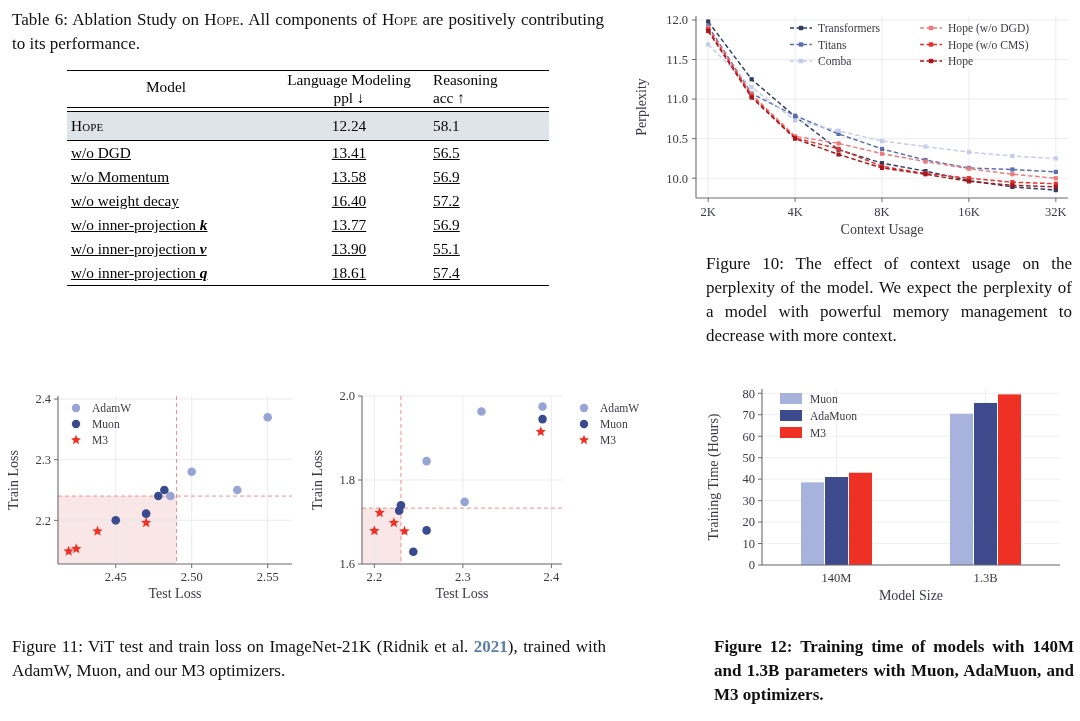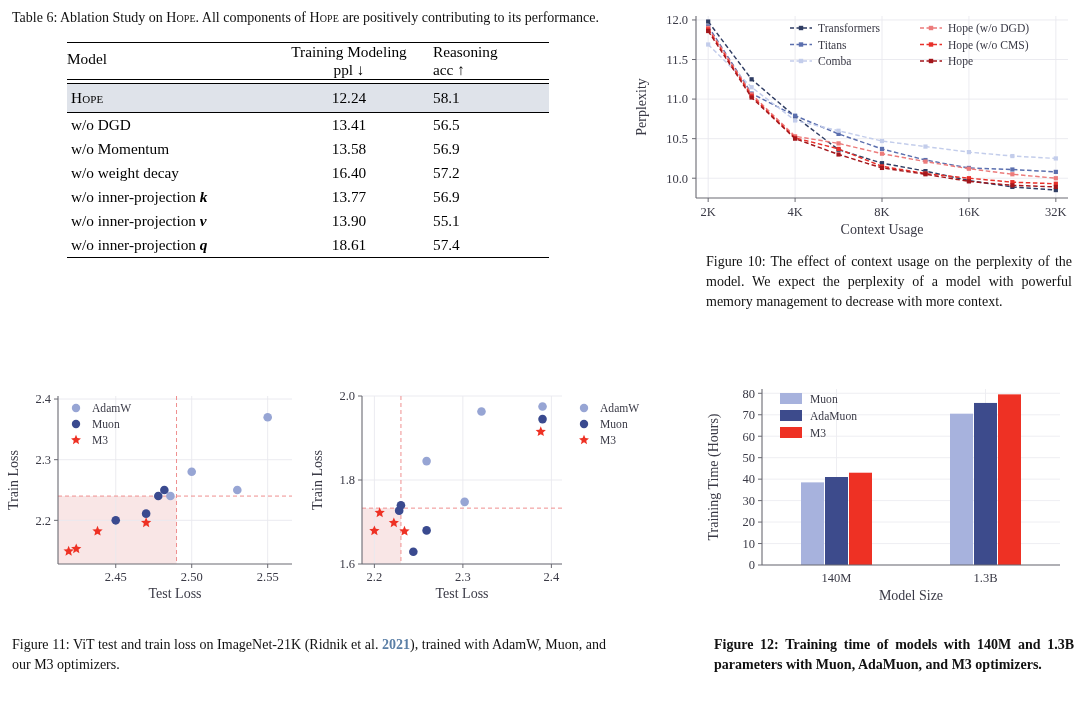--- a/index.html
+++ b/index.html
@@ -16,21 +16,21 @@
     overflow: hidden;
   }
   .page {
     position: relative;
     width: 1080px;
     height: 721px;
   }
 
   
   .caption {
-    font-size: 14px;
+    font-size: 17px;
     line-height: 1.42;
     text-align: justify;
     color: #111;
   }
   .cite { color: #5b7fa6; font-weight: bold; }
 
   
   #table-block {
     position: absolute;
     left: 12px;
@@ -52,32 +52,32 @@
     padding: 0;
     font-weight: normal;
     vertical-align: bottom;
   }
   .rule-top td { border-top: 1.7px solid #000; height: 0; padding: 0; font-size:0; line-height:0;}
   .hdr td {
     padding: 6px 0 4px 0;
     text-align: center;
     line-height: 1.18;
   }
-  .hdr td.colmodel { text-align: left; vertical-align: top; padding-top: 7px; }
+  .hdr td.colmodel { text-align: center; vertical-align: top; padding-top: 7px; }
   .rule-dbl td {
     border-top: 1.2px solid #000;
     border-bottom: 1.2px solid #000;
     height: 2.6px; padding: 0; font-size:0; line-height:0;
   }
   tr.highlight td {
     background: #dfe3ea;
     padding: 5px 0 5px 0;
   }
   .rule-mid td { border-top: 1.1px solid #000; height: 0; padding: 0; font-size:0; line-height:0;}
-  tr.body-row td { padding: 3.0px 0 3.0px 0; }
+  tr.body-row td { padding: 3.0px 0 3.0px 0; text-decoration: underline; }
   td.c-model { text-align: left; padding-left: 4px !important; white-space: nowrap;}
   td.c-num1  { text-align: center; width: 168px; }
   td.c-num2  { text-align: left; width: 116px; }
   .rule-bot td { border-top: 1.7px solid #000; height: 0; padding: 0; font-size:0; line-height:0;}
   .ital { font-style: italic; font-weight: bold; }
 
   
   .fig { position: absolute; }
   .axis-label {
     font-size: 14px;
@@ -112,21 +112,21 @@
     </div>
 
     <table class="ablation">
       <tbody>
         <tr class="rule-top">
             <td colspan="3"></td>
           </tr>
         <tr class="hdr">
           <td class="colmodel">Model</td>
           <td class="c-num1">
-            <div>Training Modeling</div>
+            <div>Language Modeling</div>
             <div>ppl ↓</div>
           </td>
           <td class="c-num2">
             <div>Reasoning</div>
             <div>acc ↑</div>
           </td>
         </tr>
         <tr class="rule-dbl">
             <td colspan="3"></td>
           </tr>

